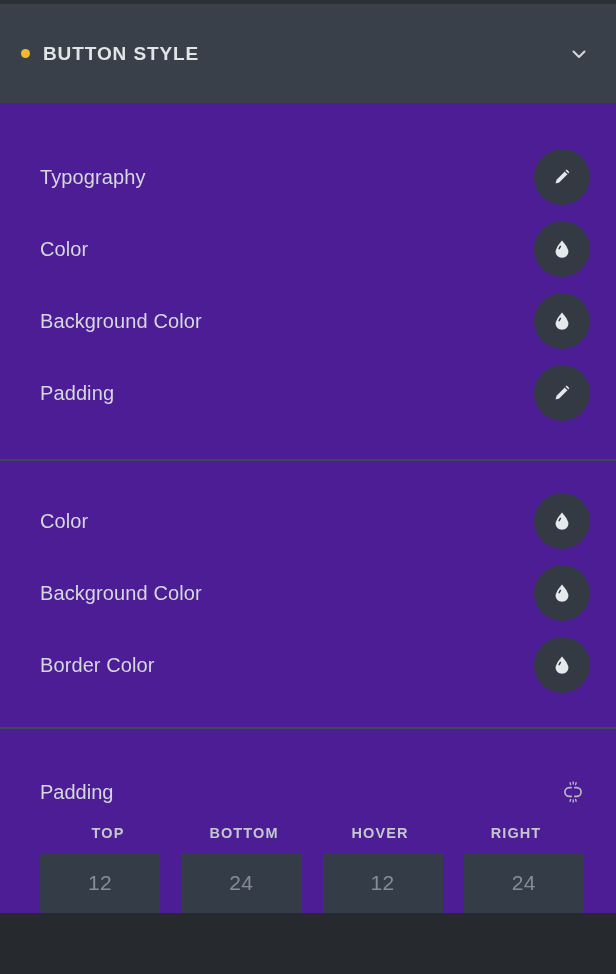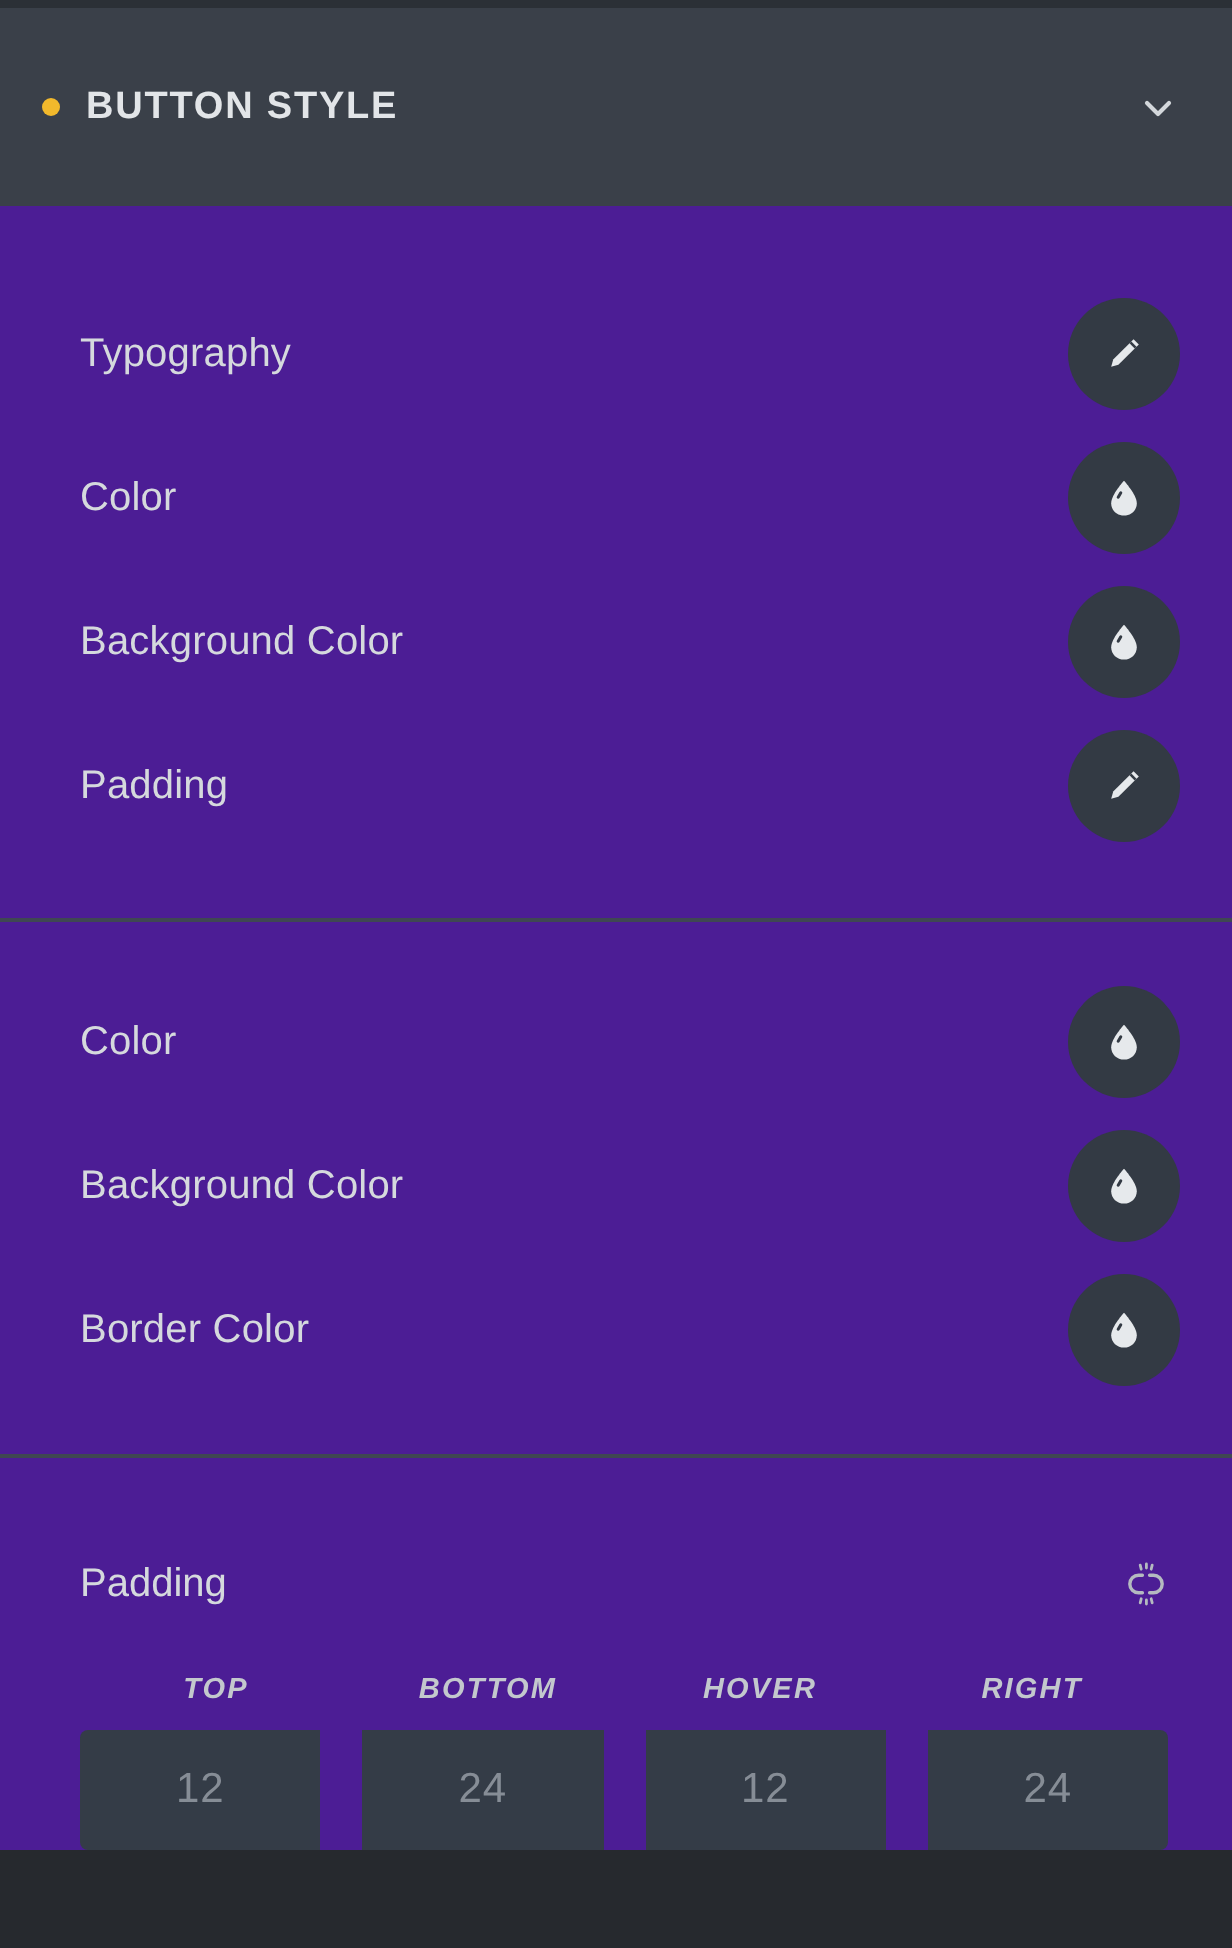--- a/index.html
+++ b/index.html
@@ -154,22 +154,21 @@
     justify-content: center;
     color: #b4bac0;
     cursor: pointer;
   }
   .dim-link svg { display: block; }
 
   .dim-labels {
     display: flex;
     padding: 0 32px 0 40px;
     box-sizing: border-box;
-    margin-top: 20px;
-    font-style: italic;
+    margin-top: 8px;
   }
   .dim-labels > div {
     flex: 1 1 0;
     text-align: center;
     font-size: 14.5px;
     font-weight: bold;
     letter-spacing: 1.1px;
     color: #c3c8cd;
   }
 

